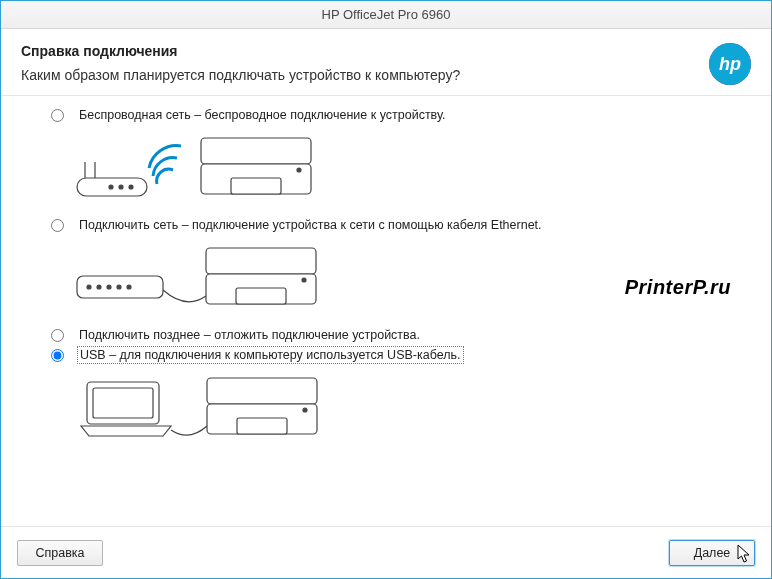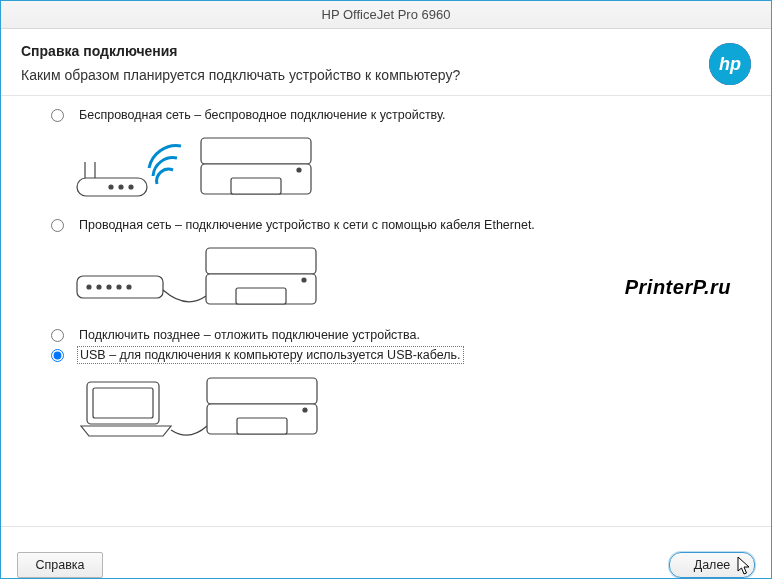--- a/index.html
+++ b/index.html
@@ -98,38 +98,37 @@
     font-size: 20px;
     color: #000;
     letter-spacing: 0.5px;
     font-family: "Segoe UI", Arial, sans-serif;
   }
   .footer {
     height: 52px;
     border-top: 1px solid #e5e5e5;
     display: flex;
     justify-content: space-between;
-    align-items: flex-end;
+    align-items: center;
     padding: 0 16px;
   }
   .btn {
     min-width: 86px;
     height: 26px;
     background: linear-gradient(#fafafa, #ececec);
     border: 1px solid #b5b5b5;
     border-radius: 2px;
     font-size: 12.5px;
     color: #222;
     cursor: pointer;
     padding: 0 14px;
   }
   .btn.primary {
     border-color: #3a97d2;
     box-shadow: 0 0 0 1px rgba(58,151,210,0.35);
-    border-radius: 12px;
   }
   .cursor {
     position: absolute;
     right: 2px;
     bottom: 2px;
     width: 16px;
     height: 20px;
     pointer-events: none;
   }
 </style>
@@ -182,21 +181,21 @@
             <rect x="160" y="50" width="50" height="16" rx="2"></rect>
             <circle cx="228" cy="42" r="2" fill="#444"></circle>
           </g>
         </svg>
       </div>
     </div>
 
     <div class="option">
       <label class="option-row">
         <input type="radio" name="conn" style="">
-        <span class="option-label">Проводная сеть – подключение устройство к сети с помощью кабеля Ethernet.</span>
+        <span class="option-label">Подключить сеть – подключение устройства к сети с помощью кабеля Ethernet.</span>
       </label>
       <div class="illustration">
         <svg viewBox="0 0 260 80">
           <g stroke="#444" stroke-width="1.2" fill="#fff">
 
             <rect x="6" y="38" width="86" height="22" rx="6"></rect>
             <circle cx="18" cy="49" r="2" fill="#444"></circle>
             <circle cx="28" cy="49" r="2" fill="#444"></circle>
             <circle cx="38" cy="49" r="2" fill="#444"></circle>
             <circle cx="48" cy="49" r="2" fill="#444"></circle>

